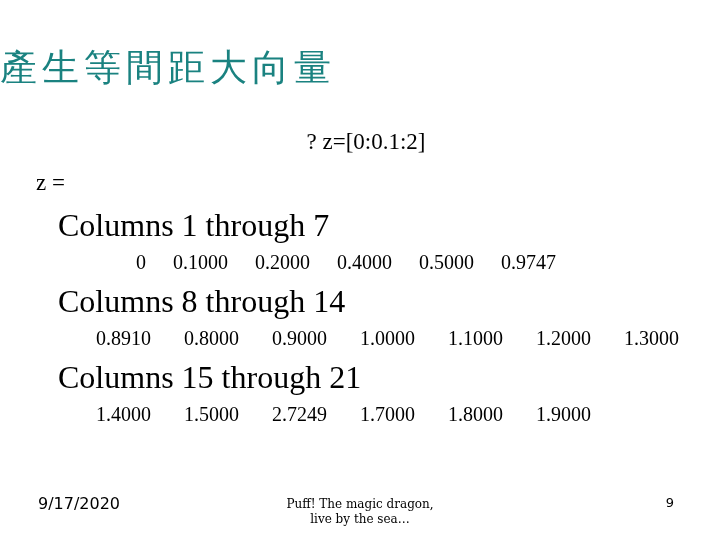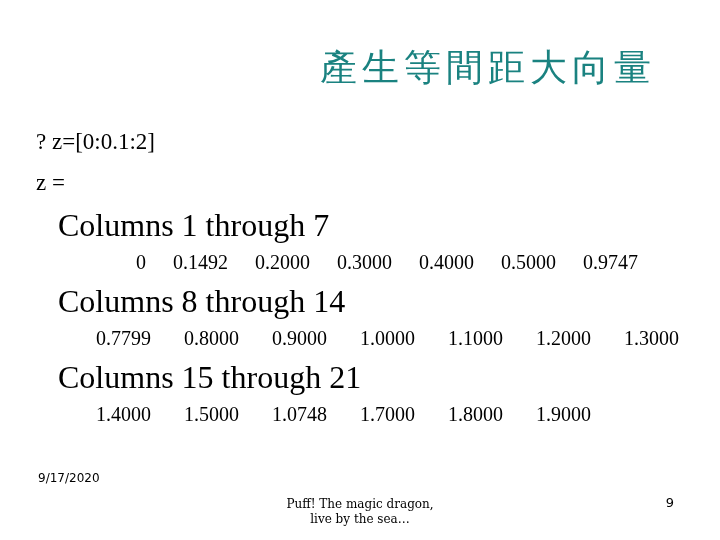--- a/index.html
+++ b/index.html
@@ -22,21 +22,21 @@
     height: 540px;
     background: #ffffff;
   }
 
   
   .slide-title {
     position: absolute;
     left: 0;
     top: 46px;
     width: 656px;
-    text-align: right;
+    text-align: left;
     color: #1a8280;
     font-family: "DejaVu Serif", "Liberation Serif", serif;
     font-size: 37px;
     line-height: 44px;
     letter-spacing: 5px;
     white-space: nowrap;
   }
 
   
   .body-block {
@@ -50,20 +50,21 @@
   .code-line {
     font-family: "Liberation Serif", "DejaVu Serif", serif;
     font-size: 23px;
     line-height: 32px;
     color: #000000;
     white-space: pre;
   }
 
   .code-line.first {
     margin-bottom: 9px;
+    text-align: center;
   }
 
   .columns-head {
     font-family: "Liberation Serif", "DejaVu Serif", serif;
     font-size: 32px;
     line-height: 34px;
     color: #000000;
     padding-left: 22px;
     margin-top: 9px;
   }
@@ -91,23 +92,23 @@
   .row-2 { padding-left: 27px; }
   .row-2 .cell { width: 88px; }
 
   .row-3 { padding-left: 27px; }
   .row-3 .cell { width: 88px; }
 
   
   .footer-date {
     position: absolute;
     left: 38px;
-    top: 471px;
+    top: 497px;
     font-family: "DejaVu Sans", "Liberation Sans", sans-serif;
-    font-size: 12px;
+    font-size: 16px;
     line-height: 14px;
     color: #000000;
     white-space: nowrap;
   }
 
   .footer-center {
     position: absolute;
     left: 210px;
     top: 497px;
     width: 300px;
@@ -139,44 +140,43 @@
 
   <div class="body-block">
 
     <div class="code-line first">? z=[0:0.1:2]</div>
 
     <div class="code-line">z =</div>
 
     <div class="columns-head">Columns 1 through 7</div>
     <div class="data-row row-1">
       <span class="cell">0</span>
-      <span class="cell">0.1492</span>
+      <span class="cell">0.1000</span>
       <span class="cell">0.2000</span>
-      <span class="cell">0.3000</span>
       <span class="cell">0.4000</span>
       <span class="cell">0.5000</span>
       <span class="cell">0.9747</span>
     </div>
 
     <div class="columns-head">Columns 8 through 14</div>
     <div class="data-row row-2">
-      <span class="cell">0.7799</span>
+      <span class="cell">0.8910</span>
       <span class="cell">0.8000</span>
       <span class="cell">0.9000</span>
       <span class="cell">1.0000</span>
       <span class="cell">1.1000</span>
       <span class="cell">1.2000</span>
       <span class="cell">1.3000</span>
     </div>
 
     <div class="columns-head">Columns 15 through 21</div>
     <div class="data-row row-3">
       <span class="cell">1.4000</span>
       <span class="cell">1.5000</span>
-      <span class="cell">1.0748</span>
+      <span class="cell">2.7249</span>
       <span class="cell">1.7000</span>
       <span class="cell">1.8000</span>
       <span class="cell">1.9000</span>
     </div>
 
   </div>
 
   <div class="footer-date">9/17/2020</div>
 
   <div class="footer-center">

